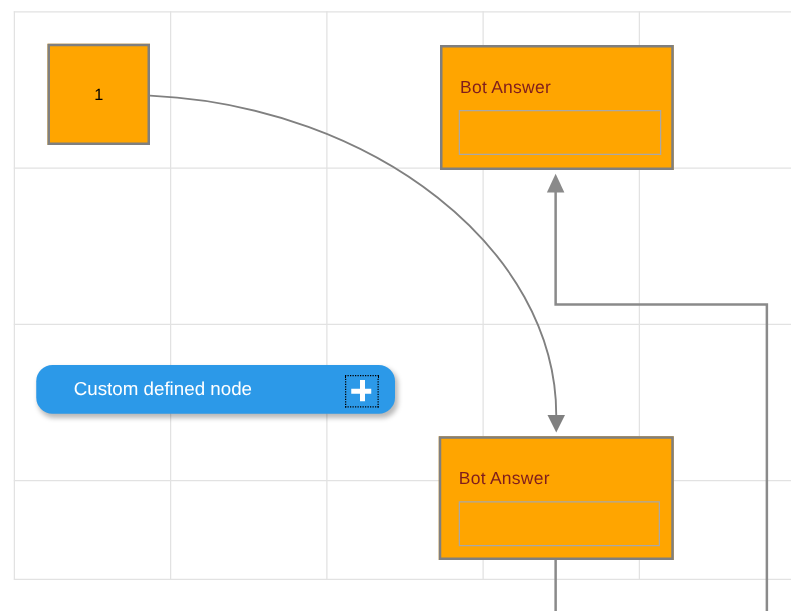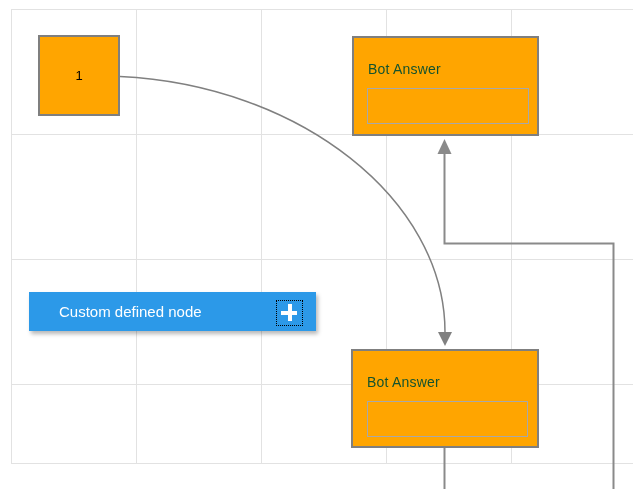--- a/index.html
+++ b/index.html
@@ -32,21 +32,21 @@
     font-size: 13px; color: #000;
     cursor: move;
   }
   .node-bot {
     cursor: move;
   }
   .node-bot.top { left: 352px; top: 36px; width: 187px; height: 100px; }
   .node-bot.bottom { left: 351px; top: 349px; width: 188px; height: 99px; }
   .node-title {
     position: absolute; left: 14px; top: 23px;
-    font-size: 14px; color: #14532d;
+    font-size: 14px; color: #7f1d1d;
     letter-spacing: 0.2px;
     white-space: nowrap;
   }
   .node-input {
     position: absolute; left: 13px; top: 50px;
     width: 162px; height: 36px;
     background: transparent;
     border: 1px solid #a8a8a8;
     outline: none;
     font-size: 13px;
@@ -55,20 +55,21 @@
   }
   .node-bot.bottom .node-input { left: 14px; width: 161px; }
   .custom-node {
     position: absolute;
     left: 29px; top: 292px;
     width: 287px; height: 39px;
     background: #2C99E8;
     box-shadow: 2px 3px 4px rgba(0,0,0,0.28);
     display: flex; align-items: center;
     cursor: move;
+    border-radius: 13px;
   }
   .custom-node-label {
     color: #ffffff;
     font-size: 15px;
     padding-left: 30px;
     white-space: nowrap;
   }
   .add-port-button {
     position: absolute;
     left: 247px; top: 8px;

